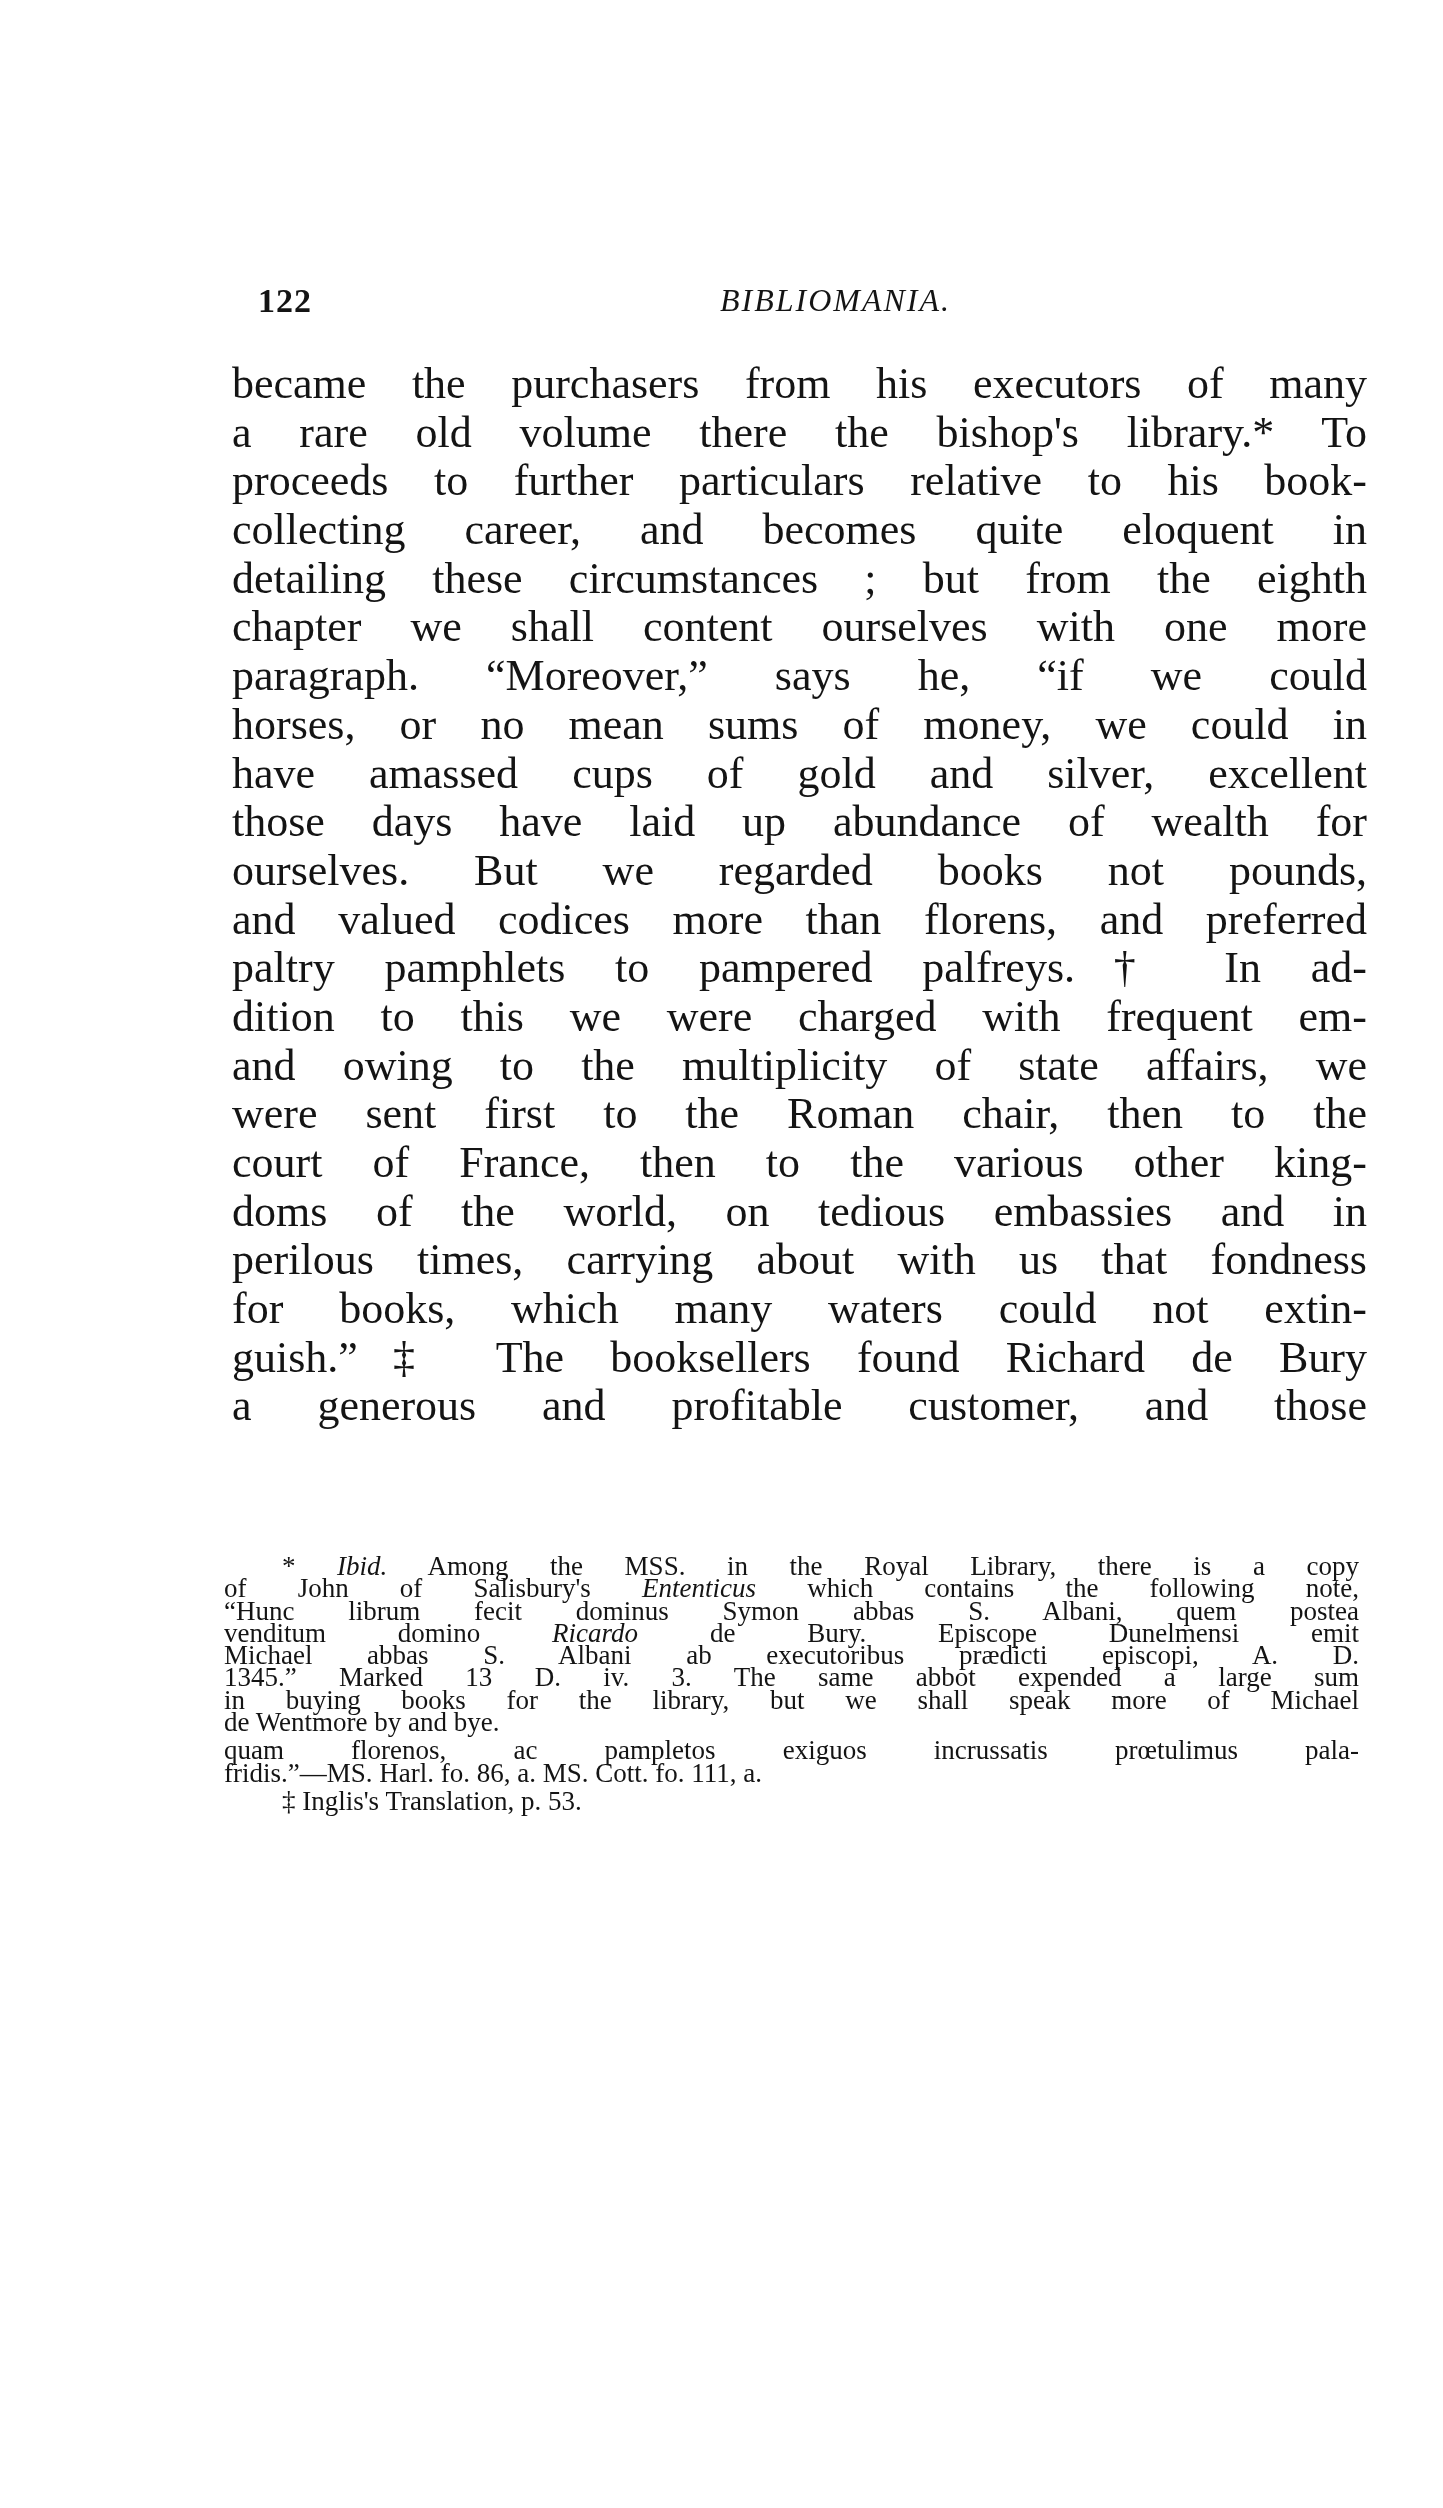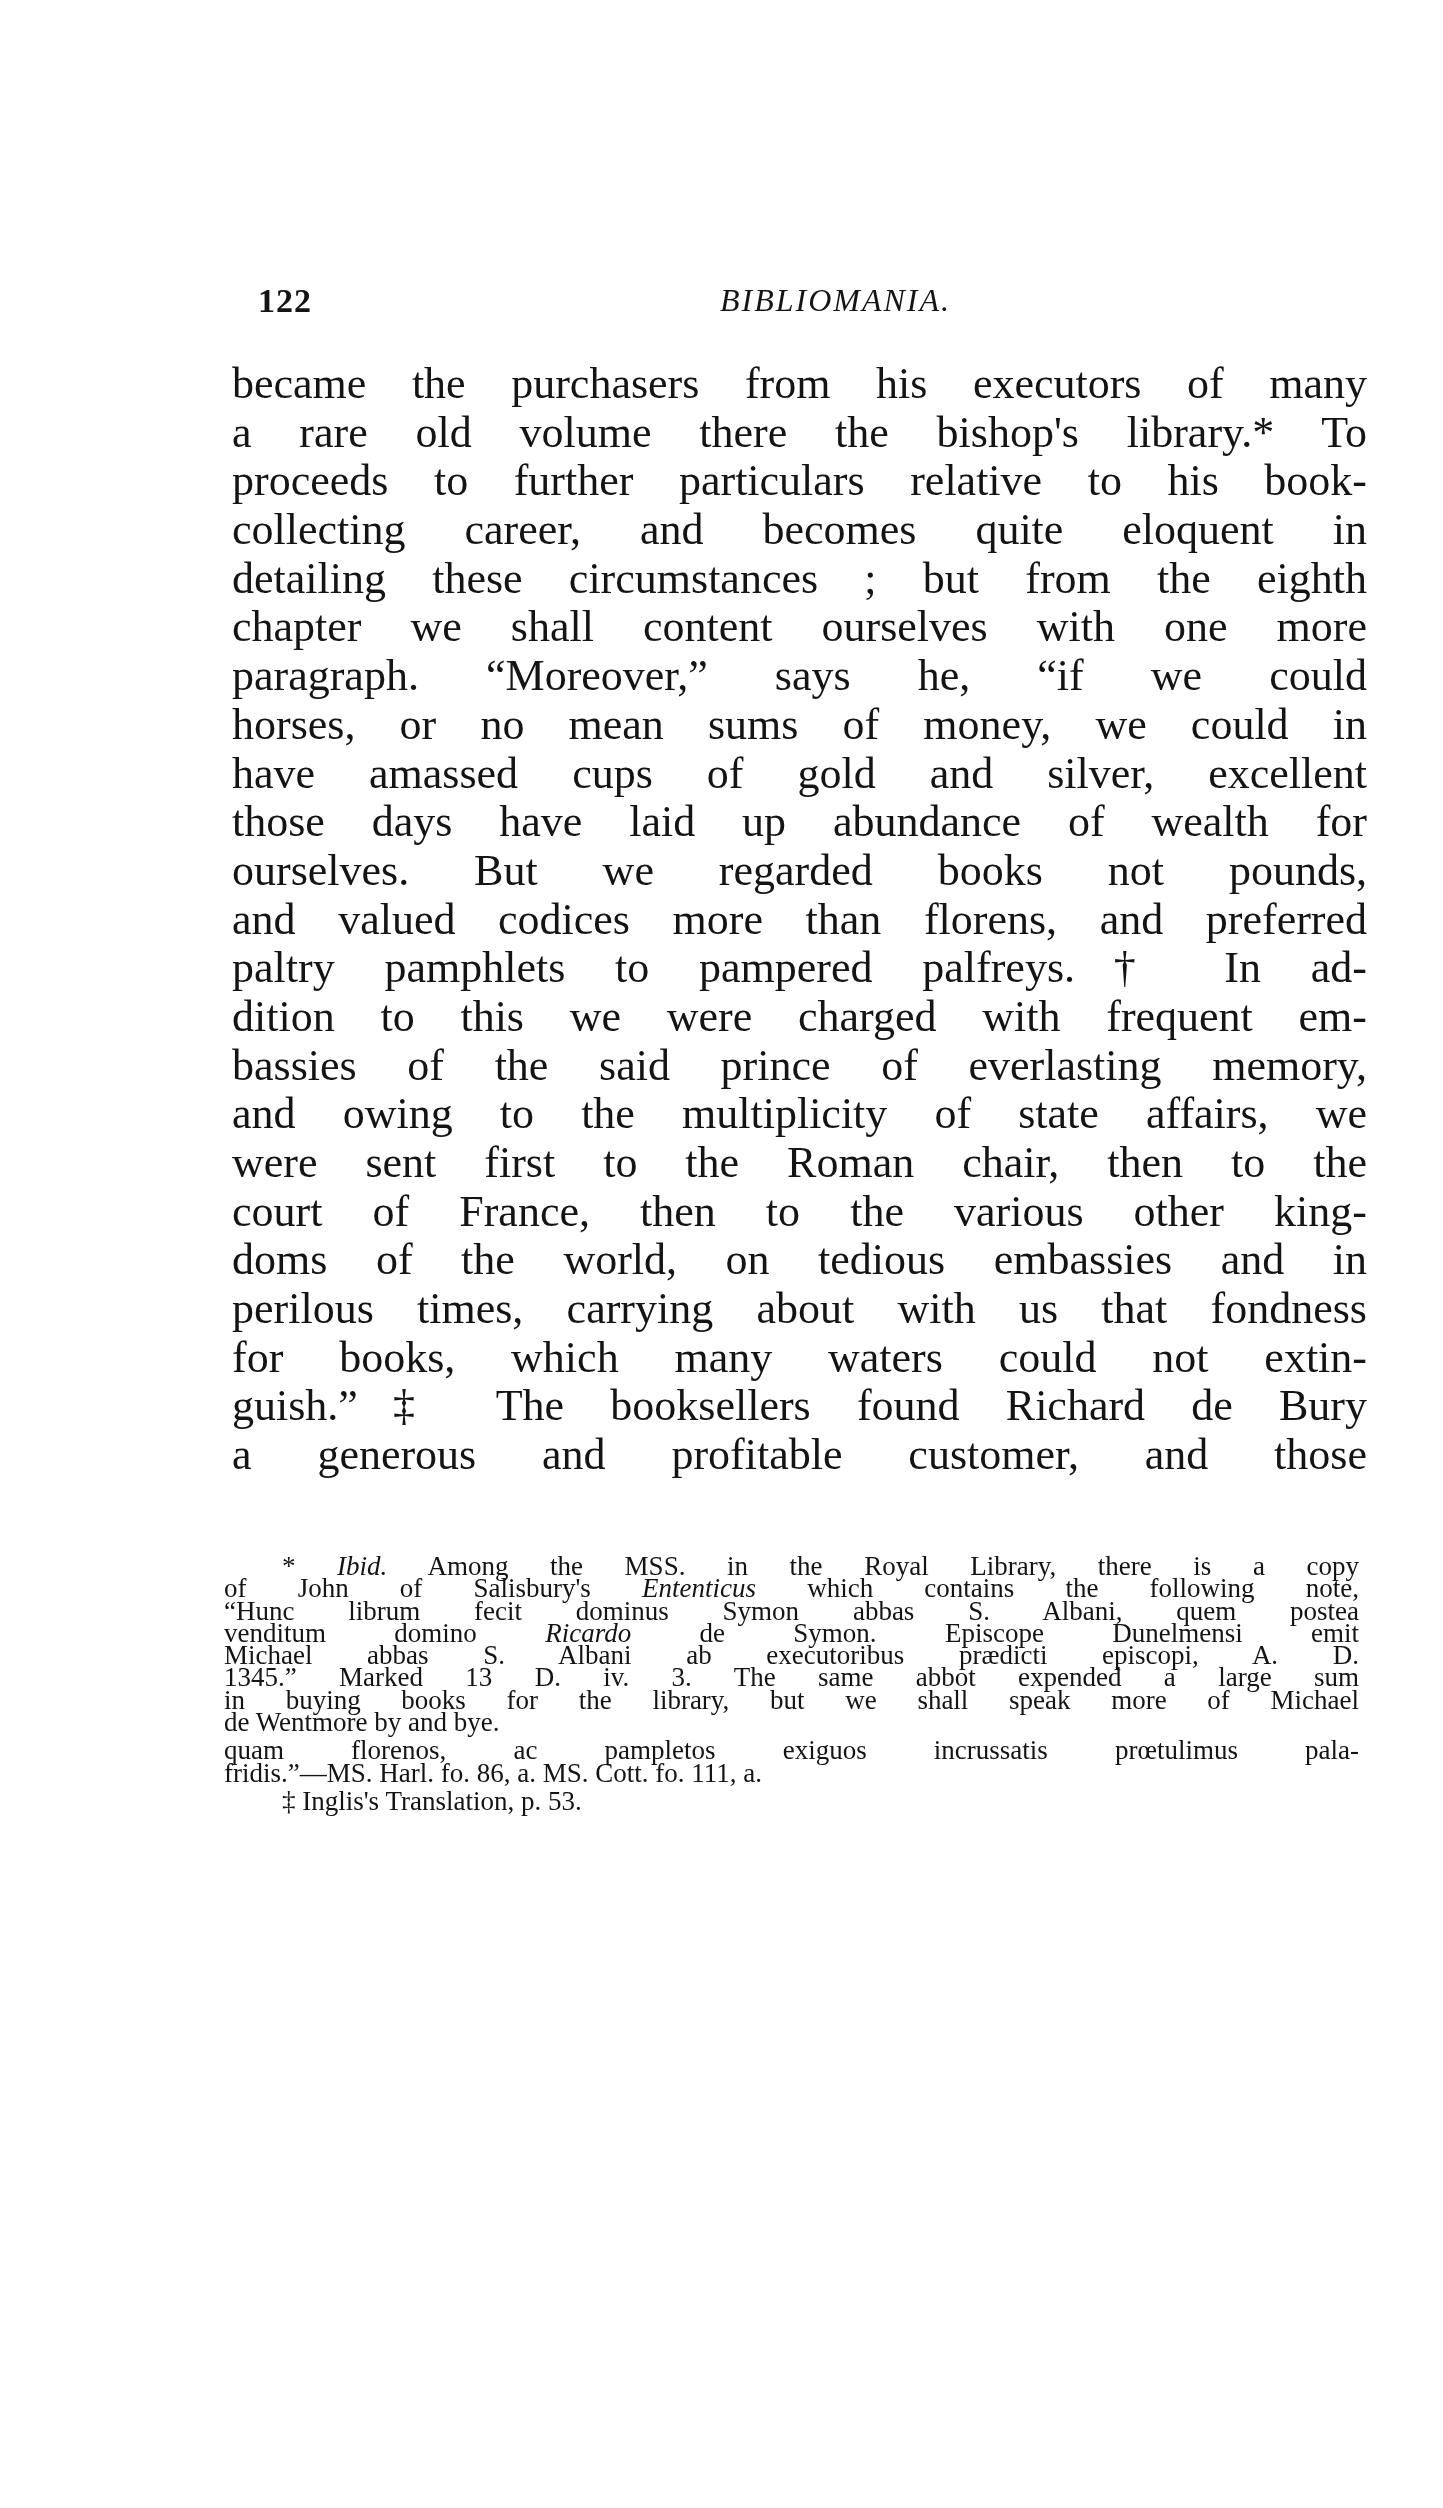--- a/index.html
+++ b/index.html
@@ -34,37 +34,36 @@
     <div class="line">detailing these circumstances ; but from the eighth</div>
     <div class="line">chapter we shall content ourselves with one more</div>
     <div class="line">paragraph. “Moreover,” says he, “if we could</div>
     <div class="line">horses, or no mean sums of money, we could in</div>
     <div class="line">have amassed cups of gold and silver, excellent</div>
     <div class="line">those days have laid up abundance of wealth for</div>
     <div class="line">ourselves. But we regarded books not pounds,</div>
     <div class="line">and valued codices more than florens, and preferred</div>
     <div class="line">paltry pamphlets to pampered palfreys.† In ad-</div>
     <div class="line">dition to this we were charged with frequent em-</div>
-    <div class="line">bassies of the said prince of everlasting memory,</div>
     <div class="line">and owing to the multiplicity of state affairs, we</div>
     <div class="line">were sent first to the Roman chair, then to the</div>
     <div class="line">court of France, then to the various other king-</div>
     <div class="line">doms of the world, on tedious embassies and in</div>
     <div class="line">perilous times, carrying about with us that fondness</div>
     <div class="line">for books, which many waters could not extin-</div>
     <div class="line">guish.”‡ The booksellers found Richard de Bury</div>
     <div class="line">a generous and profitable customer, and those</div>
   </div>
 
   <div class="footnotes">
     <div>
       <div class="fn-line indent"><span>* </span><i>Ibid.</i><span>  Among the MSS. in the Royal Library, there is a copy</span></div>
       <div class="fn-line"><span>of John of Salisbury's </span><i>Ententicus</i><span> which contains the following note,</span></div>
       <div class="fn-line"><span>“Hunc librum fecit dominus Symon abbas S. Albani, quem postea</span></div>
-      <div class="fn-line"><span>venditum domino </span><i>Ricardo</i><span> de Symon.  Episcope Dunelmensi emit</span></div>
+      <div class="fn-line"><span>venditum domino </span><i>Ricardo</i><span> de Bury.  Episcope Dunelmensi emit</span></div>
       <div class="fn-line"><span>Michael abbas S. Albani ab executoribus prædicti episcopi, A. D.</span></div>
       <div class="fn-line"><span>1345.”  Marked 13 D. iv. 3.  The same abbot expended a large sum</span></div>
       <div class="fn-line"><span>in buying books for the library, but we shall speak more of Michael</span></div>
       <div class="fn-line last"><span>de Wentmore by and bye.</span></div>
     </div>
     <div class="fn-gap"></div>
     <div>
       <div class="fn-line">quam florenos, ac pampletos exiguos incrussatis prœtulimus pala-</div>
       <div class="fn-line last">fridis.”—MS. Harl. fo. 86, a.   MS. Cott. fo. 111, a.</div>
     </div>

